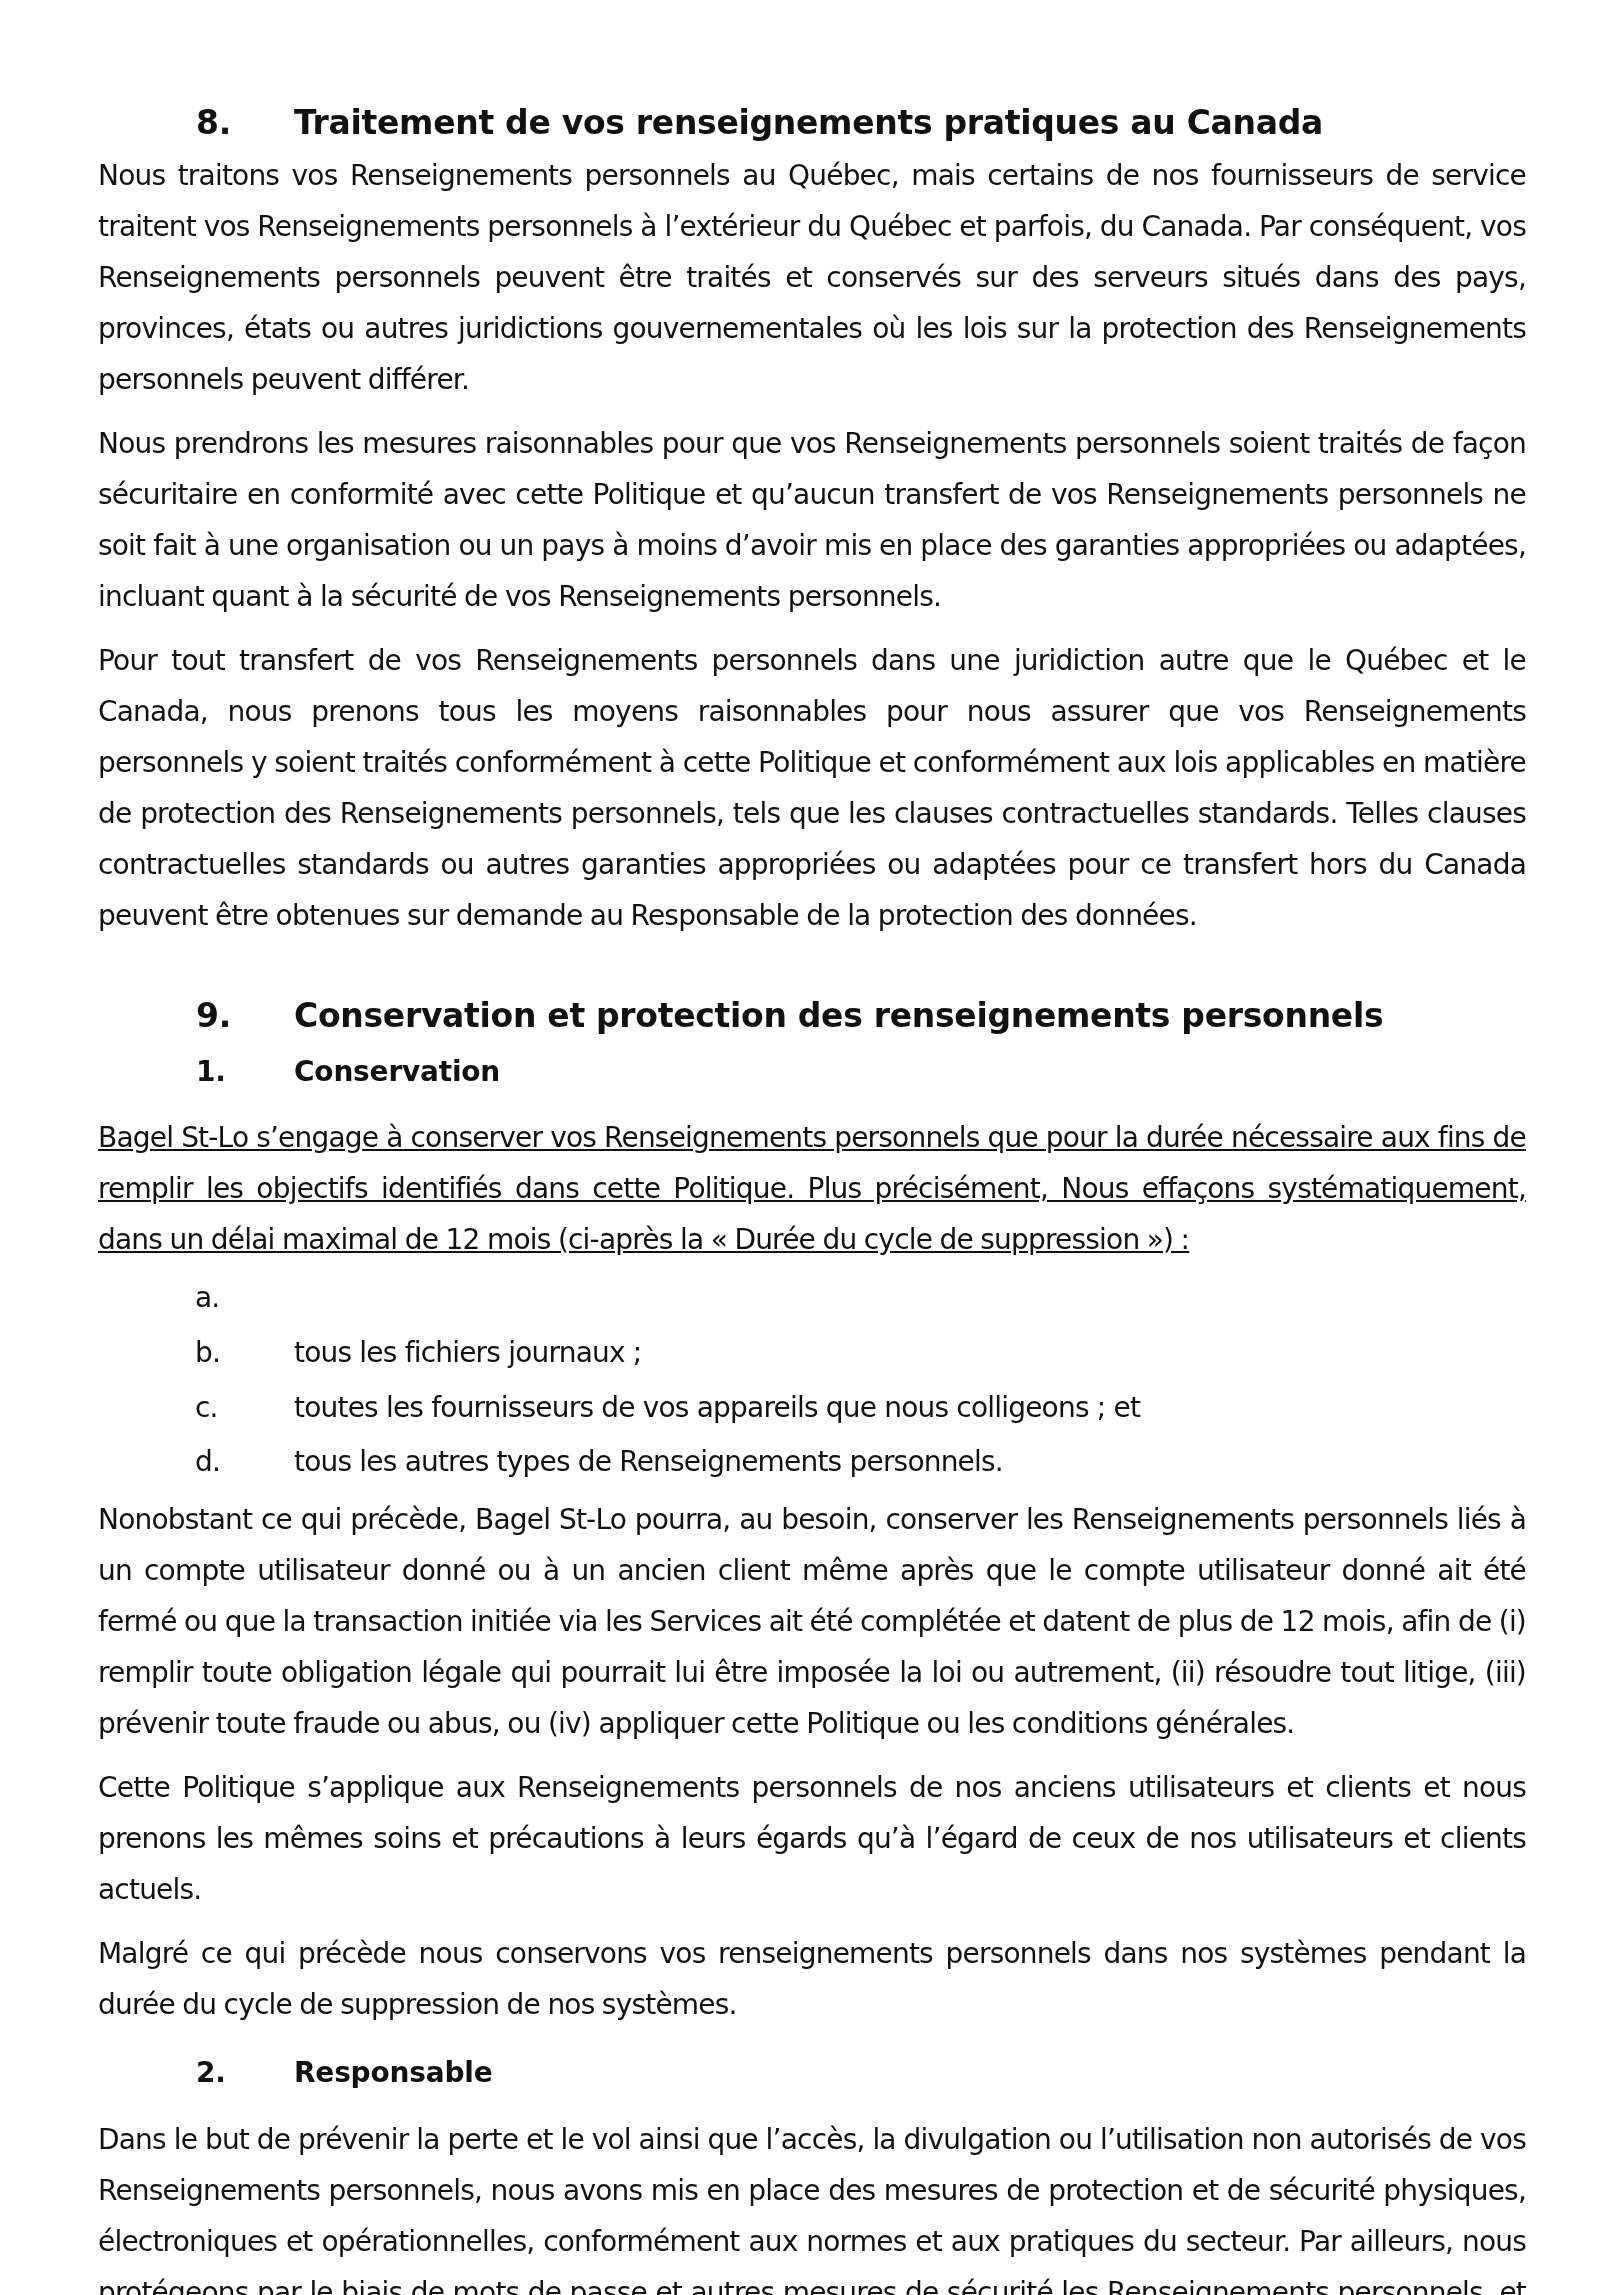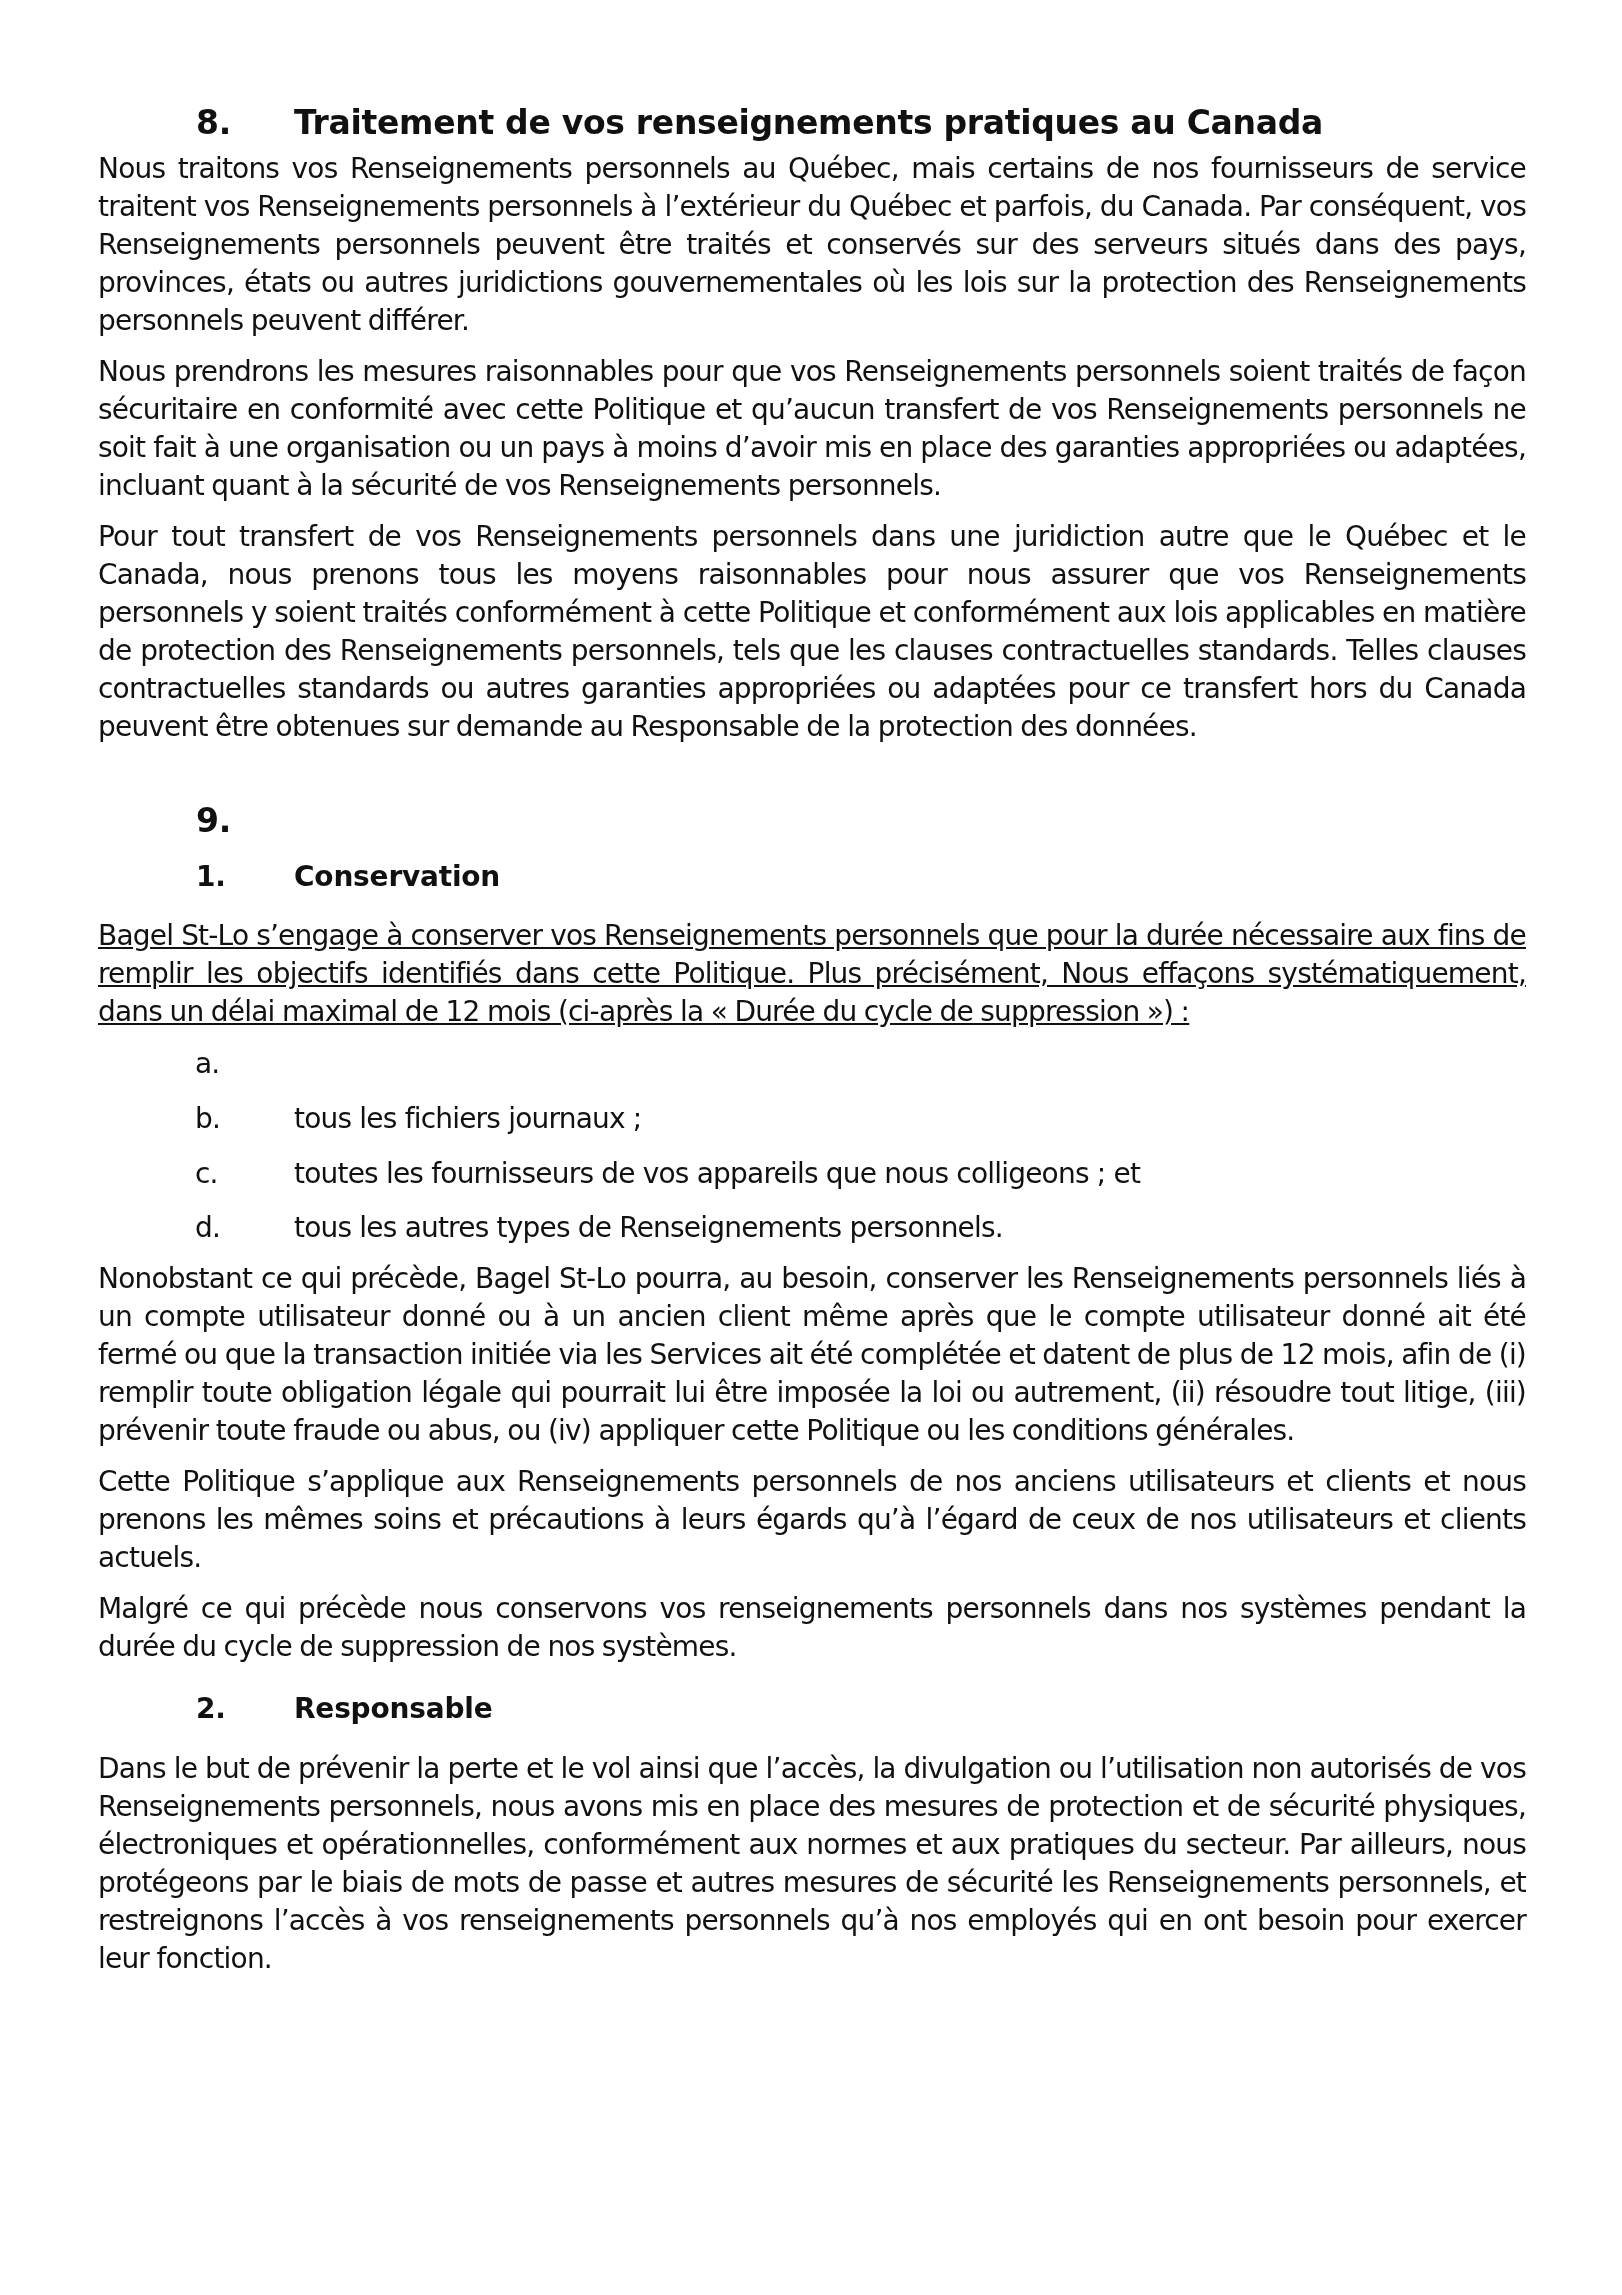--- a/index.html
+++ b/index.html
@@ -45,21 +45,21 @@
     margin: 0;
   }
   .h2 .num {
     width: 98px;
     margin-left: 98px;
     flex: none;
   }
   p.body {
     margin: 0;
     font-size: 28px;
-    line-height: 38px;
+    line-height: 51px;
     text-align: justify;
     letter-spacing: -0.8px;
     word-spacing: -0.7px;
     font-weight: normal;
   }
   .list-item {
     display: flex;
     align-items: baseline;
     font-size: 28px;
     line-height: 39px;
@@ -88,20 +88,21 @@
     <span class="num">8.</span>
     <span>Traitement de vos renseignements pratiques au Canada</span>
   </div>
 
   <p class="body" style="margin-top:7.9px;">Nous traitons vos Renseignements personnels au Québec, mais certains de nos fournisseurs de service traitent vos Renseignements personnels à l’extérieur du Québec et parfois, du Canada. Par conséquent, vos Renseignements personnels peuvent être traités et conservés sur des serveurs situés dans des pays, provinces, états ou autres juridictions gouvernementales où les lois sur la protection des Renseignements personnels peuvent différer.</p>
   <p class="body" style="margin-top:13px;">Nous prendrons les mesures raisonnables pour que vos Renseignements personnels soient traités de façon sécuritaire en conformité avec cette Politique et qu’aucun transfert de vos Renseignements personnels ne soit fait à une organisation ou un pays à moins d’avoir mis en place des garanties appropriées ou adaptées, incluant quant à la sécurité de vos Renseignements personnels.</p>
   <p class="body" style="margin-top:13px;">Pour tout transfert de vos Renseignements personnels dans une juridiction autre que le Québec et le Canada, nous prenons tous les moyens raisonnables pour nous assurer que vos Renseignements personnels y soient traités conformément à cette Politique et conformément aux lois applicables en matière de protection des Renseignements personnels, tels que les clauses contractuelles standards. Telles clauses contractuelles standards ou autres garanties appropriées ou adaptées pour ce transfert hors du Canada peuvent être obtenues sur demande au Responsable de la protection des données.</p>
 
   <div class="h1" style="margin-top:55px;">
     <span class="num">9.</span>
+    <span>Conservation et protection des renseignements personnels</span>
   </div>
 
   <div class="h2" style="margin-top:19.6px;">
     <span class="num">1.</span>
     <span>Conservation</span>
   </div>
 
   <p class="body" style="margin-top:23.6px;text-decoration:underline;">Bagel St-Lo s’engage à conserver vos Renseignements personnels que pour la durée nécessaire aux fins de remplir les objectifs identifiés dans cette Politique. Plus précisément, Nous effaçons systématiquement, dans un délai maximal de 12 mois (ci-après la « Durée du cycle de suppression ») :</p>
 
   <div style="margin-top:13px;">

